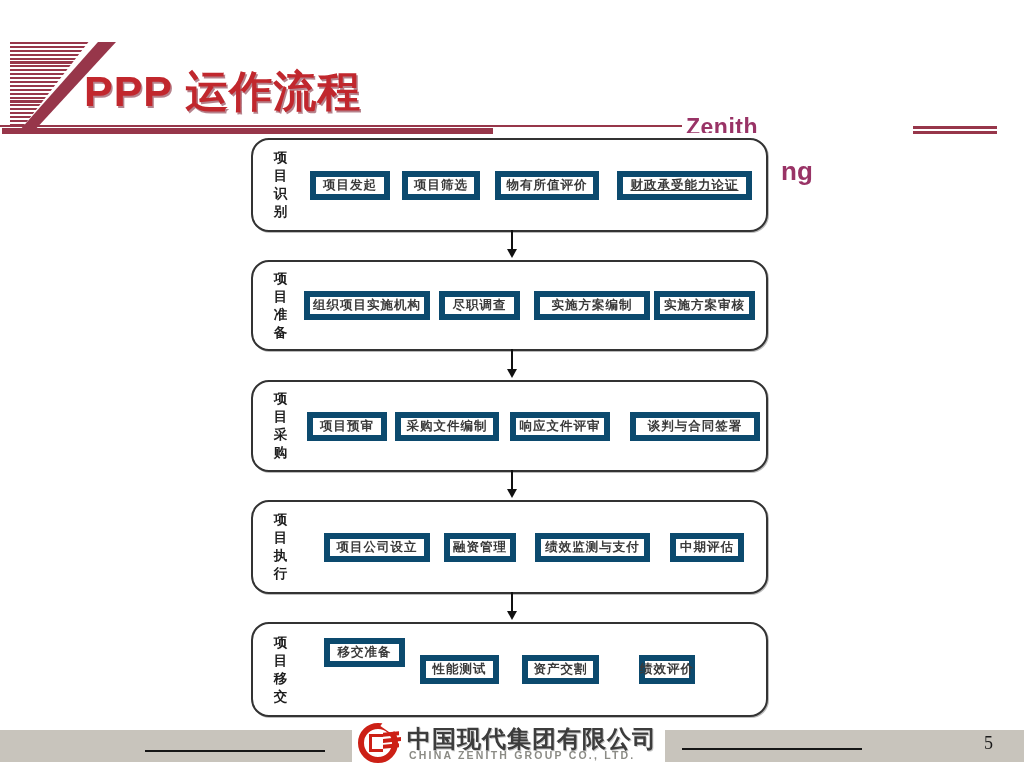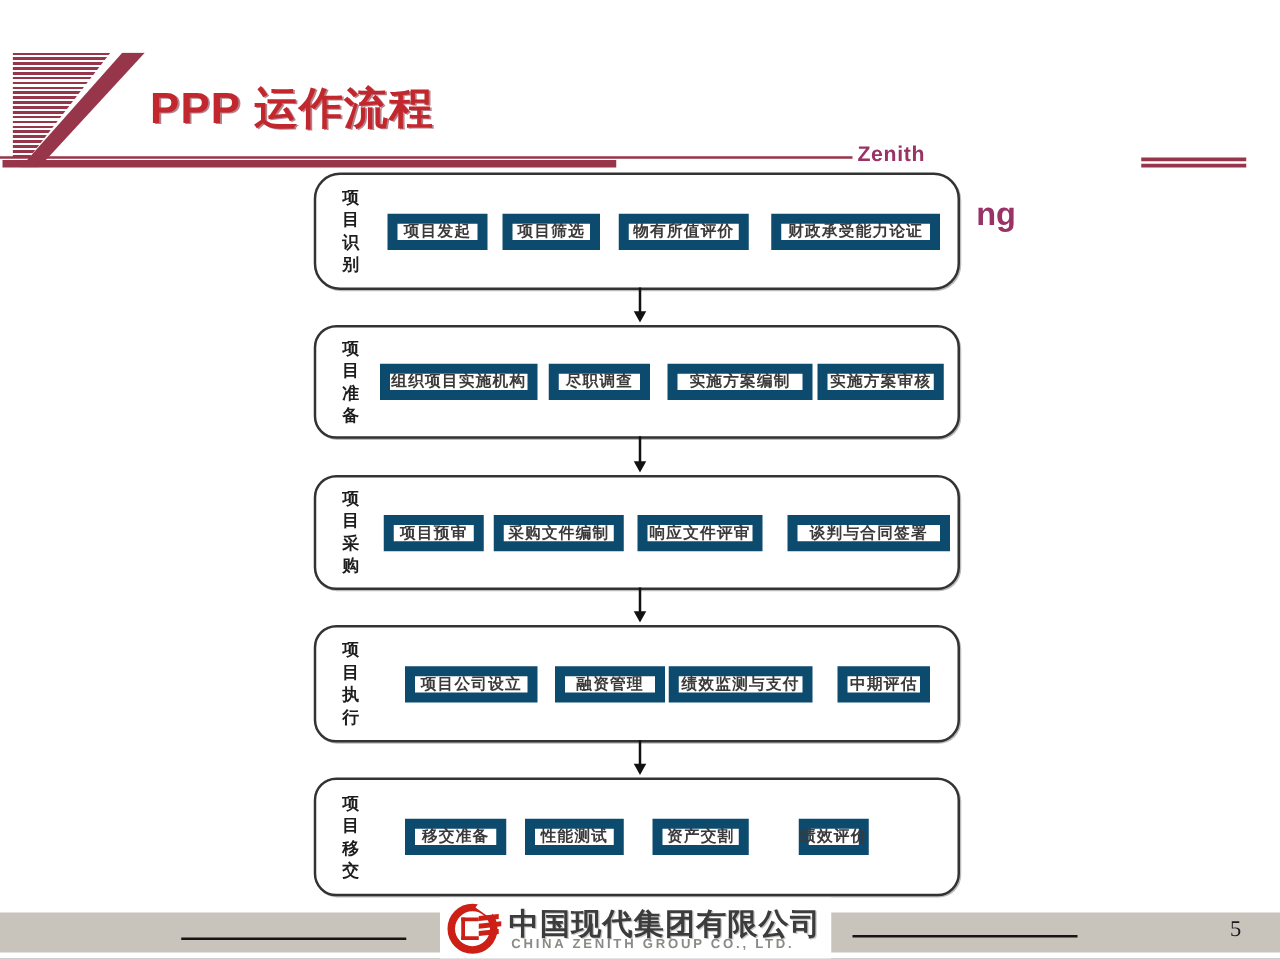--- a/index.html
+++ b/index.html
@@ -12,50 +12,49 @@
   .deco-stripes{
     position:absolute;inset:0;
     background:repeating-linear-gradient(to bottom,#97364a 0 2.1px,#ffffff 2.1px 3.9px);
     clip-path:polygon(0 0,74% 0,7% 100%,0 100%);
   }
   .deco-slash{
     position:absolute;inset:0;background:#97364a;
     clip-path:polygon(83% 0,100% 0,20% 100%,6% 100%);
   }
   .page-title{
-    position:absolute;left:84px;top:63px;font-size:35px;font-weight:bold;
+    position:absolute;left:84px;top:63px;font-size:43px;font-weight:bold;
     color:#c1272d;letter-spacing:1px;white-space:nowrap;
     text-shadow:1.5px 1.5px 0 rgba(122,26,43,.55);
-    margin-left:36px;
   }
   .rule-thin{position:absolute;left:0;top:125px;width:682px;height:2px;background:#97364a;}
   .rule-thick{position:absolute;left:2px;top:128px;width:491px;height:6px;background:#97364a;}
   .rule-right-1{position:absolute;left:913px;top:126px;width:84px;height:2.5px;background:#97364a;}
   .rule-right-2{position:absolute;left:913px;top:131px;width:84px;height:2.5px;background:#97364a;}
   .wm-zenith{
     position:absolute;left:686px;top:114px;height:19px;overflow:hidden;
-    font-size:17px;font-weight:bold;color:#993366;letter-spacing:.5px;
+    font-size:23px;font-weight:bold;color:#993366;letter-spacing:.5px;
   }
   .wm-ng{
     position:absolute;left:781px;top:156px;
     font-size:26px;font-weight:bold;color:#993366;
   }
   
   .stage{
     position:absolute;background:#ffffff;border:2px solid #333333;border-radius:18px;
     box-shadow:1px 1px 0 rgba(60,60,60,.35);
   }
   .stage-label{
     position:absolute;left:20px;top:50%;transform:translateY(-50%);
     width:15px;font-size:13.5px;line-height:18px;font-weight:bold;color:#1d1d1d;
     word-break:break-all;text-align:center;
   }
   .step{
     position:absolute;box-sizing:border-box;height:29px;background:#ffffff;
-    border:8px solid #0c4a6e;display:flex;align-items:center;justify-content:center;
+    border:6px solid #0c4a6e;display:flex;align-items:center;justify-content:center;
     font-size:12.5px;font-weight:600;color:#3a3a3a;letter-spacing:1px;white-space:nowrap;
   }
   .arrow{position:absolute;width:12px;}
   .arrow .shaft{position:absolute;left:5px;top:0;width:2px;background:#111;}
   .arrow .head{
     position:absolute;left:1px;bottom:0;width:0;height:0;
     border-left:5px solid transparent;border-right:5px solid transparent;
     border-top:9px solid #111;
   }
   
@@ -104,26 +103,26 @@
   </div>
   <div class="page-title">PPP 运作流程</div>
   <div class="rule-thin"></div>
   <div class="rule-thick"></div>
   <div class="rule-right-1"></div>
   <div class="rule-right-2"></div>
   <div class="wm-zenith">Zenith</div>
   <div class="wm-ng">ng</div>
 
   <div id="flowchart">
-      <div class="stage" style="left: 251px; top: 138px; width: 513px; height: 90px; border-radius: 21px;">
+      <div class="stage" style="left: 251px; top: 138px; width: 513px; height: 90px;">
         <div class="stage-label">项目识别</div>
         <div class="step" style="left: 57px; top: 31px; width: 80px;">项目发起</div>
         <div class="step" style="left: 149px; top: 31px; width: 78px;">项目筛选</div>
         <div class="step" style="left: 242px; top: 31px; width: 104px;">物有所值评价</div>
-        <div class="step" style="left: 364px; top: 31px; width: 135px;">财政承受能力论证</div>
+        <div class="step" style="left: 364px; top: 31px; width: 135px; text-decoration: underline;">财政承受能力论证</div>
       </div>
       <div class="arrow" style="left: 506px; top: 230px; height: 28px; position: absolute;">
         <div class="shaft" style="height: 21px;"></div>
         <div class="head"></div>
       </div>
       <div class="stage" style="left: 251px; top: 260px; width: 513px; height: 87px;">
         <div class="stage-label">项目准备</div>
         <div class="step" style="left: 51px; top: 29px; width: 126px;">组织项目实施机构</div>
         <div class="step" style="left: 186px; top: 29px; width: 81px;">尽职调查</div>
         <div class="step" style="left: 281px; top: 29px; width: 116px;">实施方案编制</div>
@@ -140,31 +139,31 @@
         <div class="step" style="left: 257px; top: 30px; width: 100px;">响应文件评审</div>
         <div class="step" style="left: 377px; top: 30px; width: 130px;">谈判与合同签署</div>
       </div>
       <div class="arrow" style="left: 506px; top: 470px; height: 28px; position: absolute;">
         <div class="shaft" style="height: 21px;"></div>
         <div class="head"></div>
       </div>
       <div class="stage" style="left: 251px; top: 500px; width: 513px; height: 90px;">
         <div class="stage-label">项目执行</div>
         <div class="step" style="left: 71px; top: 31px; width: 106px;">项目公司设立</div>
-        <div class="step" style="left: 191px; top: 31px; width: 88px;">融资管理</div>
+        <div class="step" style="left: 191px; top: 31px; width: 72px;">融资管理</div>
         <div class="step" style="left: 282px; top: 31px; width: 115px;">绩效监测与支付</div>
         <div class="step" style="left: 417px; top: 31px; width: 74px;">中期评估</div>
       </div>
       <div class="arrow" style="left: 506px; top: 592px; height: 28px; position: absolute;">
         <div class="shaft" style="height: 21px;"></div>
         <div class="head"></div>
       </div>
       <div class="stage" style="left: 251px; top: 622px; width: 513px; height: 91px;">
         <div class="stage-label">项目移交</div>
-        <div class="step" style="left: 71px; top: 31px; width: 81px;">移交准备</div>
+        <div class="step" style="left: 71px; top: 14px; width: 81px;">移交准备</div>
         <div class="step" style="left: 167px; top: 31px; width: 79px;">性能测试</div>
         <div class="step" style="left: 269px; top: 31px; width: 77px;">资产交割</div>
         <div class="step" style="left: 386px; top: 31px; width: 56px;">绩效评价</div>
       </div>
     </div>
 
   <div class="footer-band"></div>
   <div class="footer-line-left"></div>
   <div class="footer-line-right"></div>
   <div class="footer-white">

